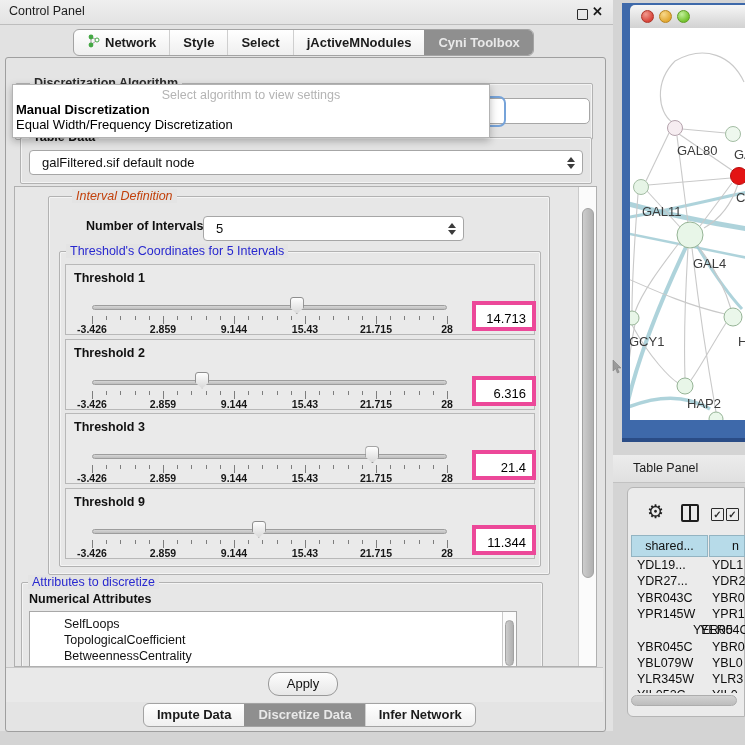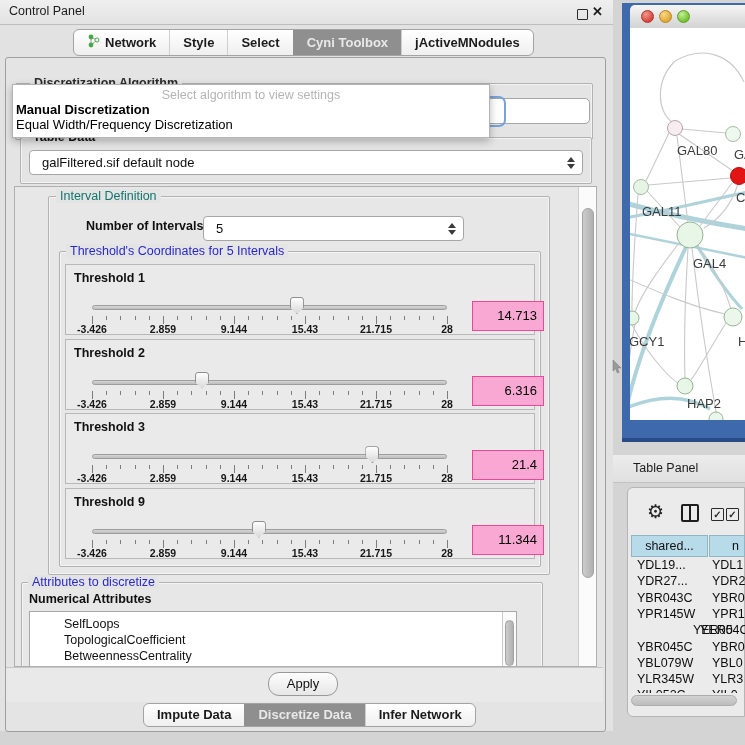--- a/index.html
+++ b/index.html
@@ -51,22 +51,22 @@
   
   .tbox{background:#eaeaea;border:1px solid #b8b8b8;box-sizing:border-box;}
   .tlabel{position:absolute;left:8px;top:6px;font-size:12.5px;font-weight:700;color:#111;}
   .track{position:absolute;left:26px;top:40px;width:355px;height:5px;border-radius:3px;
        background:linear-gradient(#d6d6d6,#bdbdbd);border:1px solid #9d9d9d;box-sizing:border-box;}
   .thumb{position:absolute;top:32px;width:14px;height:17px;
        background:linear-gradient(#fefefe,#d9d9d9);border:1px solid #8e8e8e;box-sizing:border-box;
        border-radius:3px 3px 0 0;clip-path:polygon(0 0,100% 0,100% 62%,50% 100%,0 62%);}
   .tick{position:absolute;width:1px;background:#7d7d7d;}
   .ticklabel{position:absolute;width:60px;text-align:center;font-size:10.5px;font-weight:700;color:#161616;}
-  .valbox{position:absolute;left:406px;top:36px;width:72px;height:30px;background:#f9a8d4;
-       border:1px solid #ec4899;box-sizing:border-box;font-size:13px;color:#000;
+  .valbox{position:absolute;left:406px;top:36px;width:64px;height:30px;background:#ffffff;
+       border:4px solid #ec4899;box-sizing:border-box;font-size:13px;color:#000;
        text-align:right;line-height:28px;padding-right:6px;}
   
   .attrlist{background:#fff;border:1px solid #a8a8a8;box-sizing:border-box;}
   .attr-item{position:absolute;left:34px;font-size:12.5px;color:#111;white-space:nowrap;}
   
   .applybar{left:6px;top:667px;width:597px;height:34px;background:#e9e9e9;border-top:1px solid #c6c6c6;}
   .applybtn{left:268px;top:672px;width:68px;height:22px;border:1px solid #999;border-radius:11px;
        background:linear-gradient(#fdfdfd,#e7e7e7);font-size:13px;text-align:center;line-height:22px;color:#111;}
   
   .netframe{left:622px;top:3px;width:123px;height:437px;background:#3e69aa;}
@@ -114,25 +114,25 @@
               <circle cx="10" cy="6" r="2" fill="#fff" stroke="#45a845"></circle>
             </svg></span>
           <span>Network</span>
         </div>
         <div class="tab">
           <span>Style</span>
         </div>
         <div class="tab">
           <span>Select</span>
         </div>
+        <div class="tab">
+          <span>jActiveMNodules</span>
+        </div>
         <div class="tab sel">
           <span>Cyni Toolbox</span>
-        </div>
-        <div class="tab">
-          <span>jActiveMNodules</span>
         </div>
       </div>
   </div>
 
   <div class="abs content-panel">
 
     <div class="abs groupbox" style="left:9px;top:25px;width:576px;height:55px;">
       <div class="grouptitle" style="left:14px;top:-8px;color:#2c2c2c;font-weight:600;">Discretization Algorithm</div>
     </div>
 
@@ -154,21 +154,21 @@
 
   <div class="abs popup">
     <div class="popup-prompt">Select algorithm to view settings</div>
     <div class="popup-item" style="top:17px;font-weight:700;">Manual Discretization</div>
     <div class="popup-item" style="top:32px;">Equal Width/Frequency Discretization</div>
   </div>
 
   <div class="abs scrollbox">
 
     <div class="abs groupbox" style="left:33px;top:9px;width:500px;height:377px;">
-      <div class="grouptitle" style="left:7px;top:-8px;color:#0f766e;">Interval Definition</div>
+      <div class="grouptitle" style="left:23px;top:-8px;color:#c2410c;font-style:italic;">Interval Definition</div>
     </div>
 
     <div class="abs" style="left:71px;top:32px;font-size:12.5px;font-weight:700;color:#101010;">Number of Intervals</div>
     <div class="abs combo" style="left:188px;top:29px;width:259px;height:23px;">
       <span class="val">5</span>
       <span class="spinner">
           <span class="spin-up"></span>
           <span class="spin-dn"></span>
         </span>
     </div>

